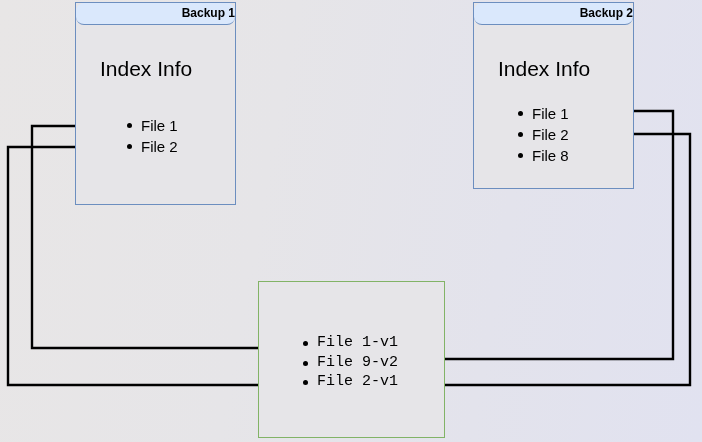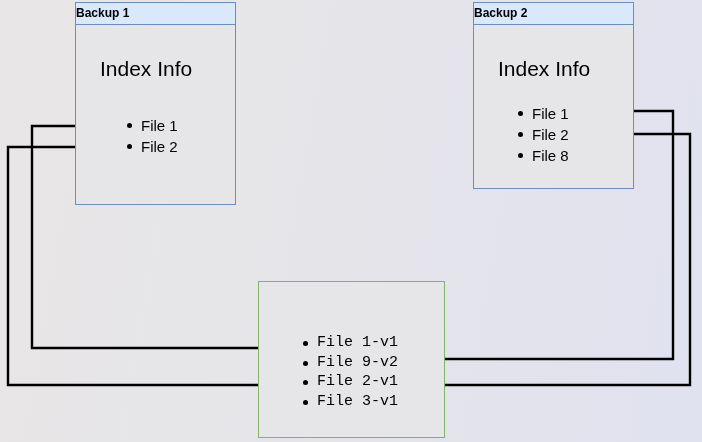--- a/index.html
+++ b/index.html
@@ -36,26 +36,27 @@
     border: 1px solid #6c8ebf;
     background: #e6e5e8;
   }
   .node.green {
     border-color: #82b366;
   }
   .node-header {
     box-sizing: border-box;
     height: 22px;
     line-height: 21px;
-    text-align: left;
+    text-align: right;
     font-size: 12px;
     font-weight: bold;
     color: #000000;
     background: #dae8fc;
     border-bottom: 1px solid #6c8ebf;
+    border-radius: 8px;
   }
   .node.green > .node-header {
     background: #d5e8d4;
     border-bottom-color: #82b366;
   }
   .node-body {
     position: relative;
     height: calc(100% - 22px);
   }
   .index-label {
@@ -144,18 +145,17 @@
       </ul>
     </div>
   </div>
 
   <div class="node green" id="dedup">
     <div class="node-body">
       <ul class="file-list dedup-list">
         <li>File 1-v1</li>
         <li>File 9-v2</li>
         <li>File 2-v1</li>
-        <li>File 3-v1</li>
       </ul>
     </div>
   </div>
 
 </div>
 
 </body></html>

